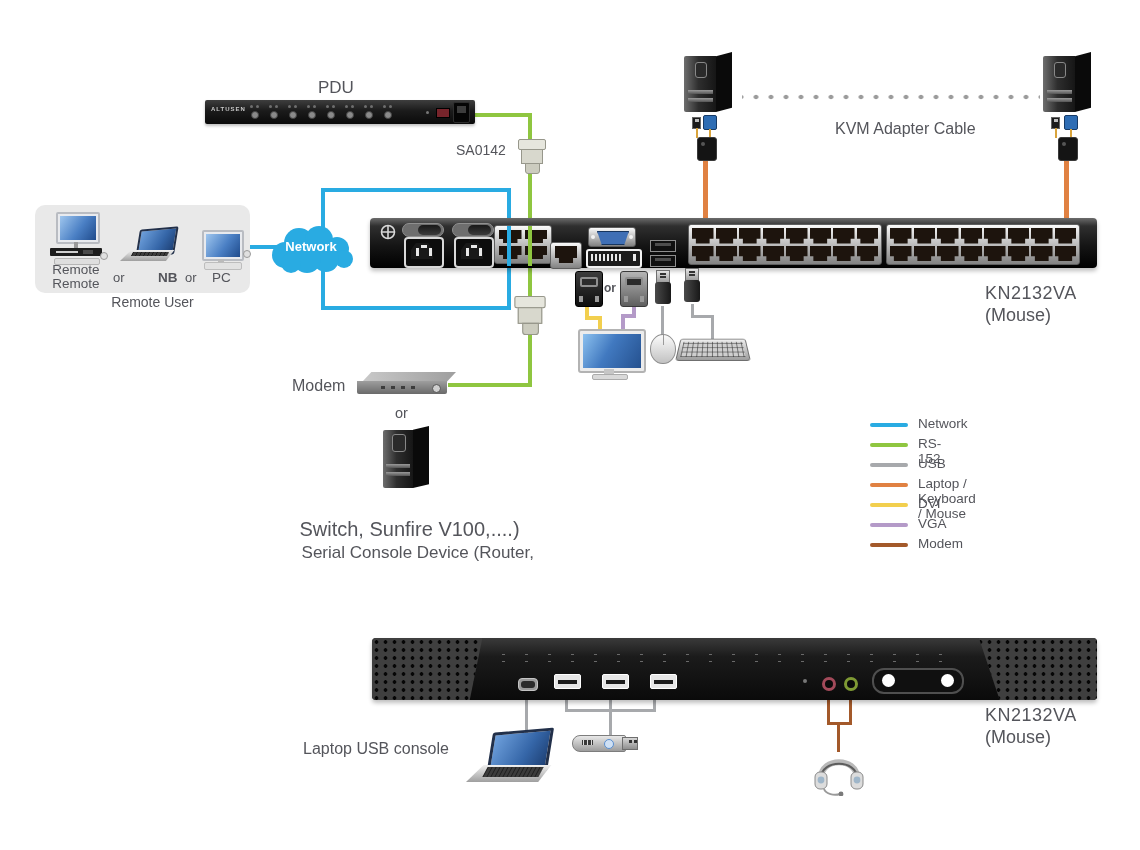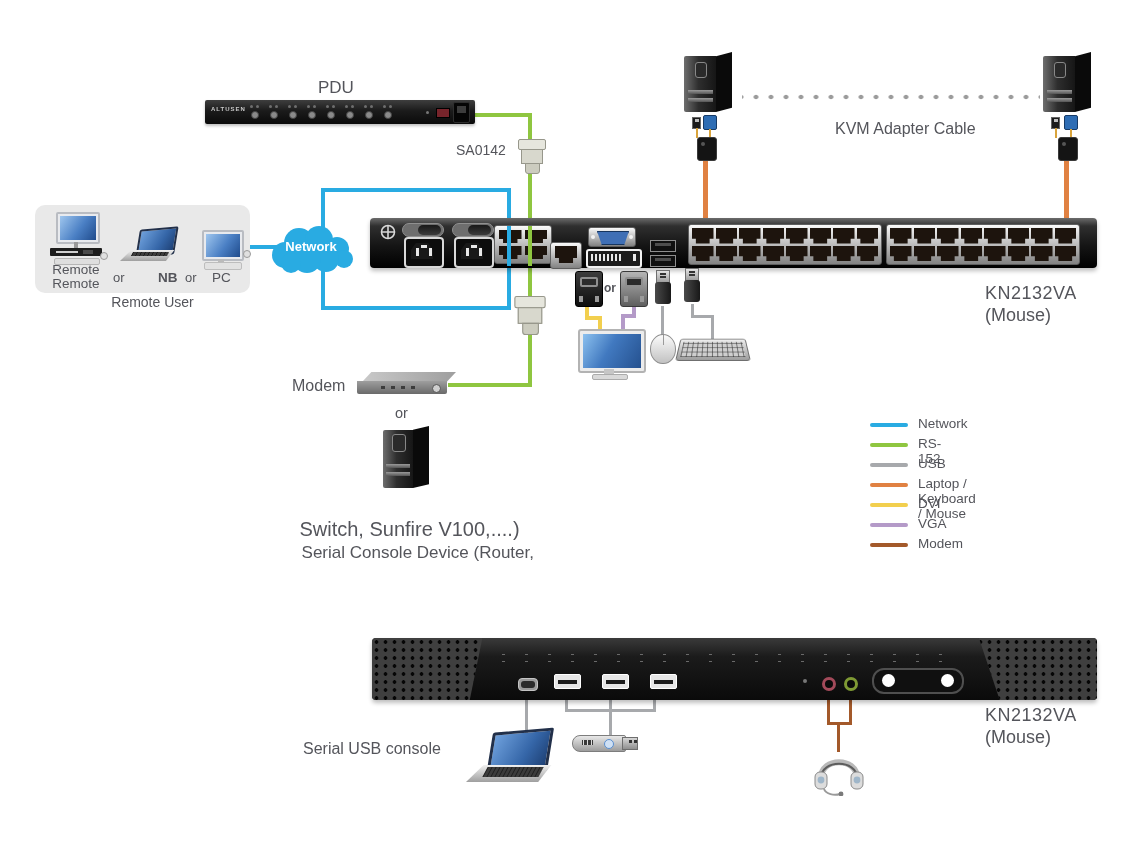--- a/index.html
+++ b/index.html
@@ -554,21 +554,21 @@
     <i class="jack mic"></i>
     <i class="jack phone"></i>
     <div class="pill">
       <i style="left:8px;"></i>
         <i style="right:8px;"></i>
     </div>
   </div>
   <div class="lbl" style="left:985px;top:705px;font-size:18px;letter-spacing:.5px;">KN2132VA</div>
   <div class="lbl" style="left:985px;top:727px;font-size:18px;">(Mouse)</div>
 
-  <div class="lbl" style="left:303px;top:740px;font-size:16px;">Serial USB console</div>
+  <div class="lbl" style="left:303px;top:740px;font-size:16px;">Laptop USB console</div>
   <div class="abs" style="left:466px;top:730px;width:92px;height:54px;">
     <div class="lapscreen" style="left:24px;top:0;width:54px;height:38px;"></div>
     <div class="lapbase" style="left:0;top:35px;width:88px;height:17px;">
         <i></i>
       </div>
   </div>
   <div class="flash" style="left:572px;top:734px;">
     <div class="bodyp"></div>
       <div class="band"></div>
       <div class="logo"></div>

